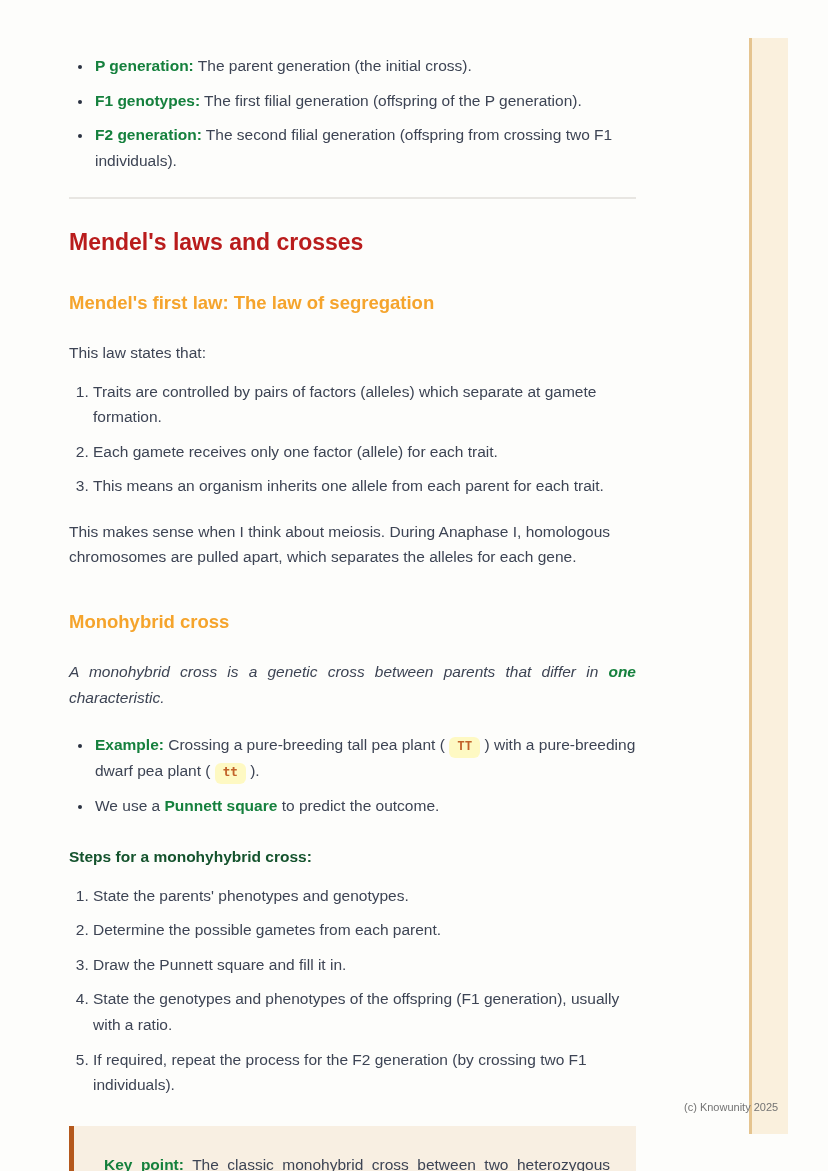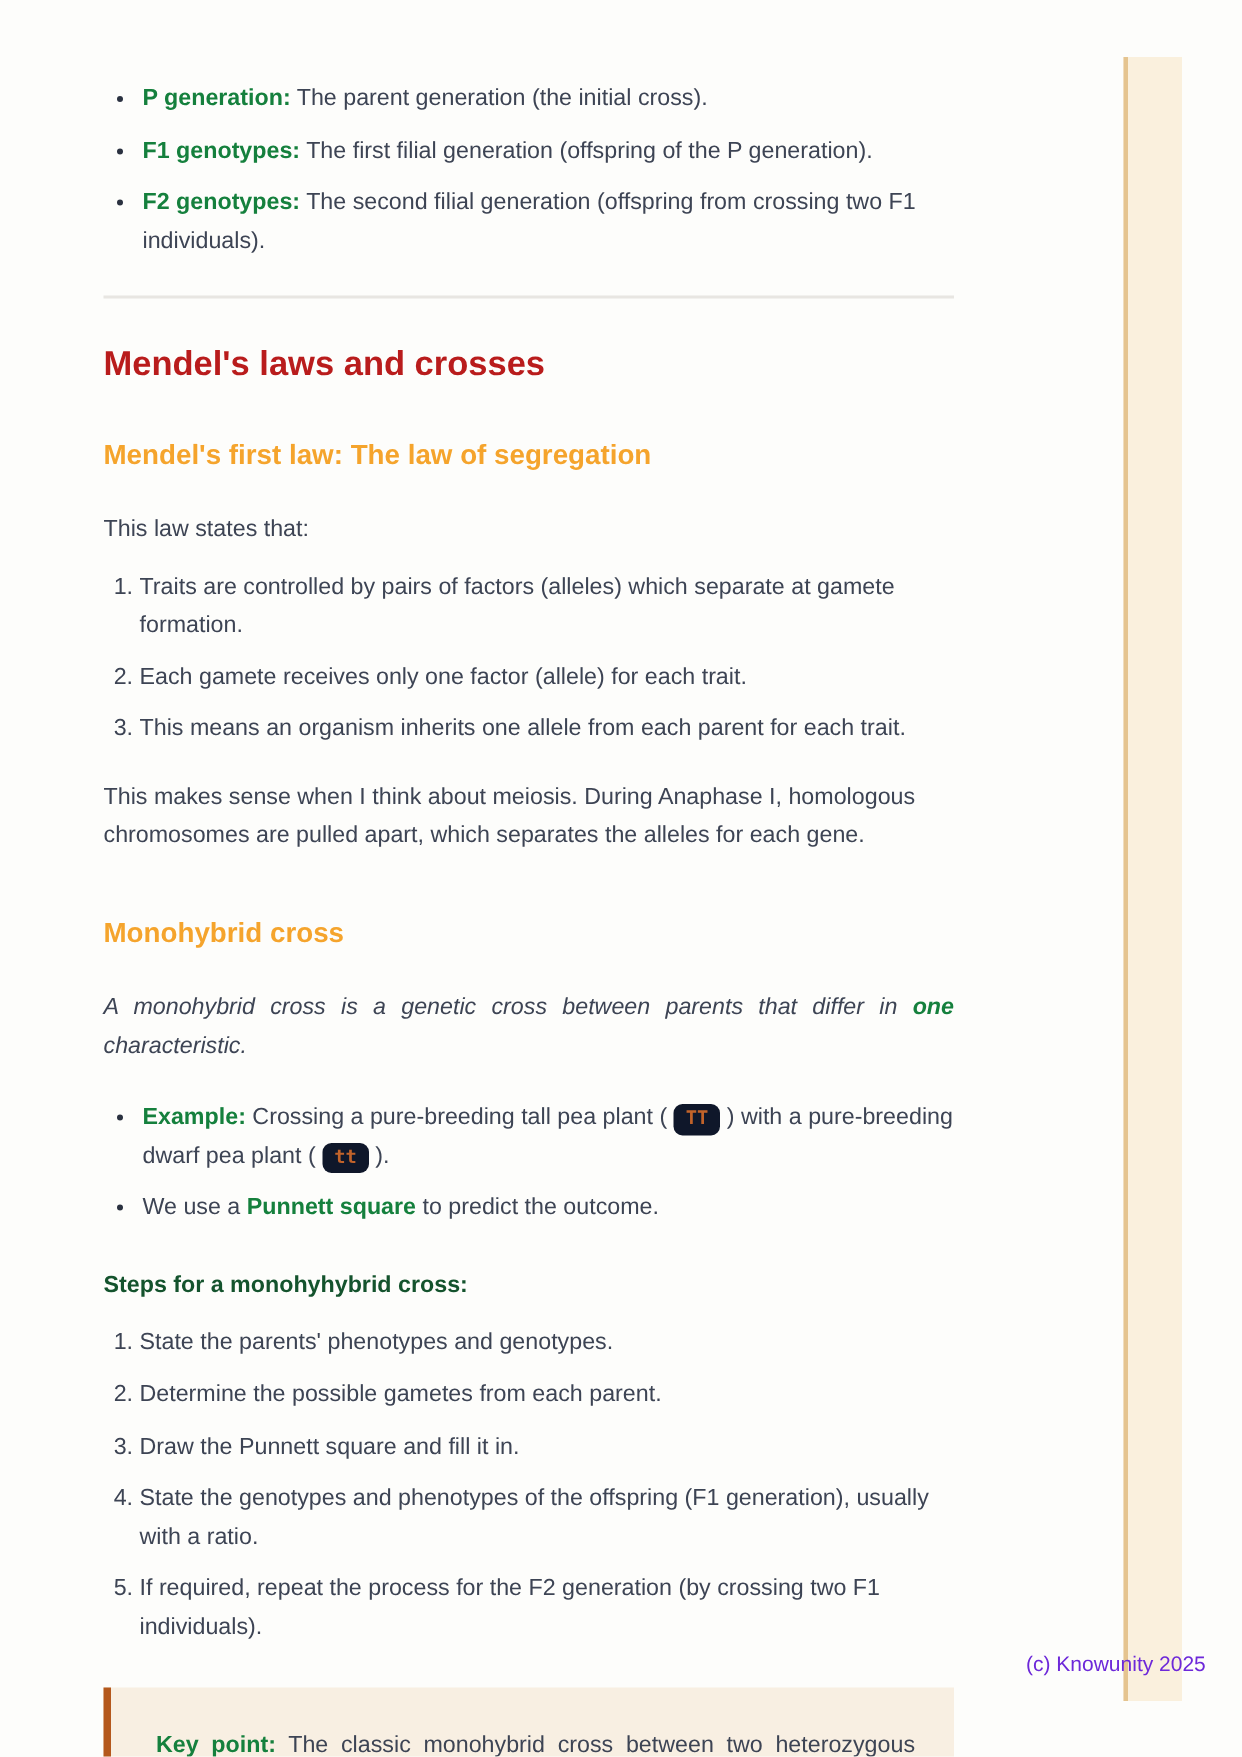--- a/index.html
+++ b/index.html
@@ -48,21 +48,21 @@
     color: #F5A42C;
   }
   p.para { margin-top: 26px; }
   ol.num-list, ul.bullet-list { margin-top: 13px; }
   p.note { margin-top: 20px; }
   p.justified { text-align: justify; font-style: italic; }
   p.steps-title { margin-top: 26px; font-weight: bold; color: #14532d; }
 
   .badge {
     display: inline-block;
-    background: #0f172a;
+    background: #fef9c3;
     border-radius: 6px;
     padding: 0px 8px 2px;
     font-family: "DejaVu Sans Mono", monospace;
     font-weight: bold;
     font-size: 12.5px;
     line-height: 1.5;
     color: #C2632A;
     vertical-align: baseline;
   }
 
@@ -82,40 +82,40 @@
     width: 39px;
     height: 1096px;
     background: #FAF0DD;
     border-left: 3px solid #E5C48F;
     z-index: 1;
   }
   .watermark {
     position: absolute;
     left: 684px;
     top: 1101px;
-    font-size: 14px;
-    color: #6d28d9;
+    font-size: 11px;
+    color: #737373;
     white-space: nowrap;
     z-index: 2;
   }
 </style>
 </head>
 <body>
 
 <main class="content">
 
   <ul class="bullet-list">
     <li>
       <strong>P generation:</strong><span> The parent generation (the initial cross).</span>
     </li>
     <li>
       <strong>F1 genotypes:</strong><span> The first filial generation (offspring of the P generation).</span>
     </li>
     <li>
-      <strong>F2 genotypes:</strong><span> The second filial generation (offspring from crossing two F1 individuals).</span>
+      <strong>F2 generation:</strong><span> The second filial generation (offspring from crossing two F1 individuals).</span>
     </li>
   </ul>
 
   <hr class="divider">
 
   <h2 class="section-heading">Mendel's laws and crosses</h2>
 
   <h3 class="sub-heading">Mendel's first law: The law of segregation</h3>
 
   <p class="para">This law states that:</p>

